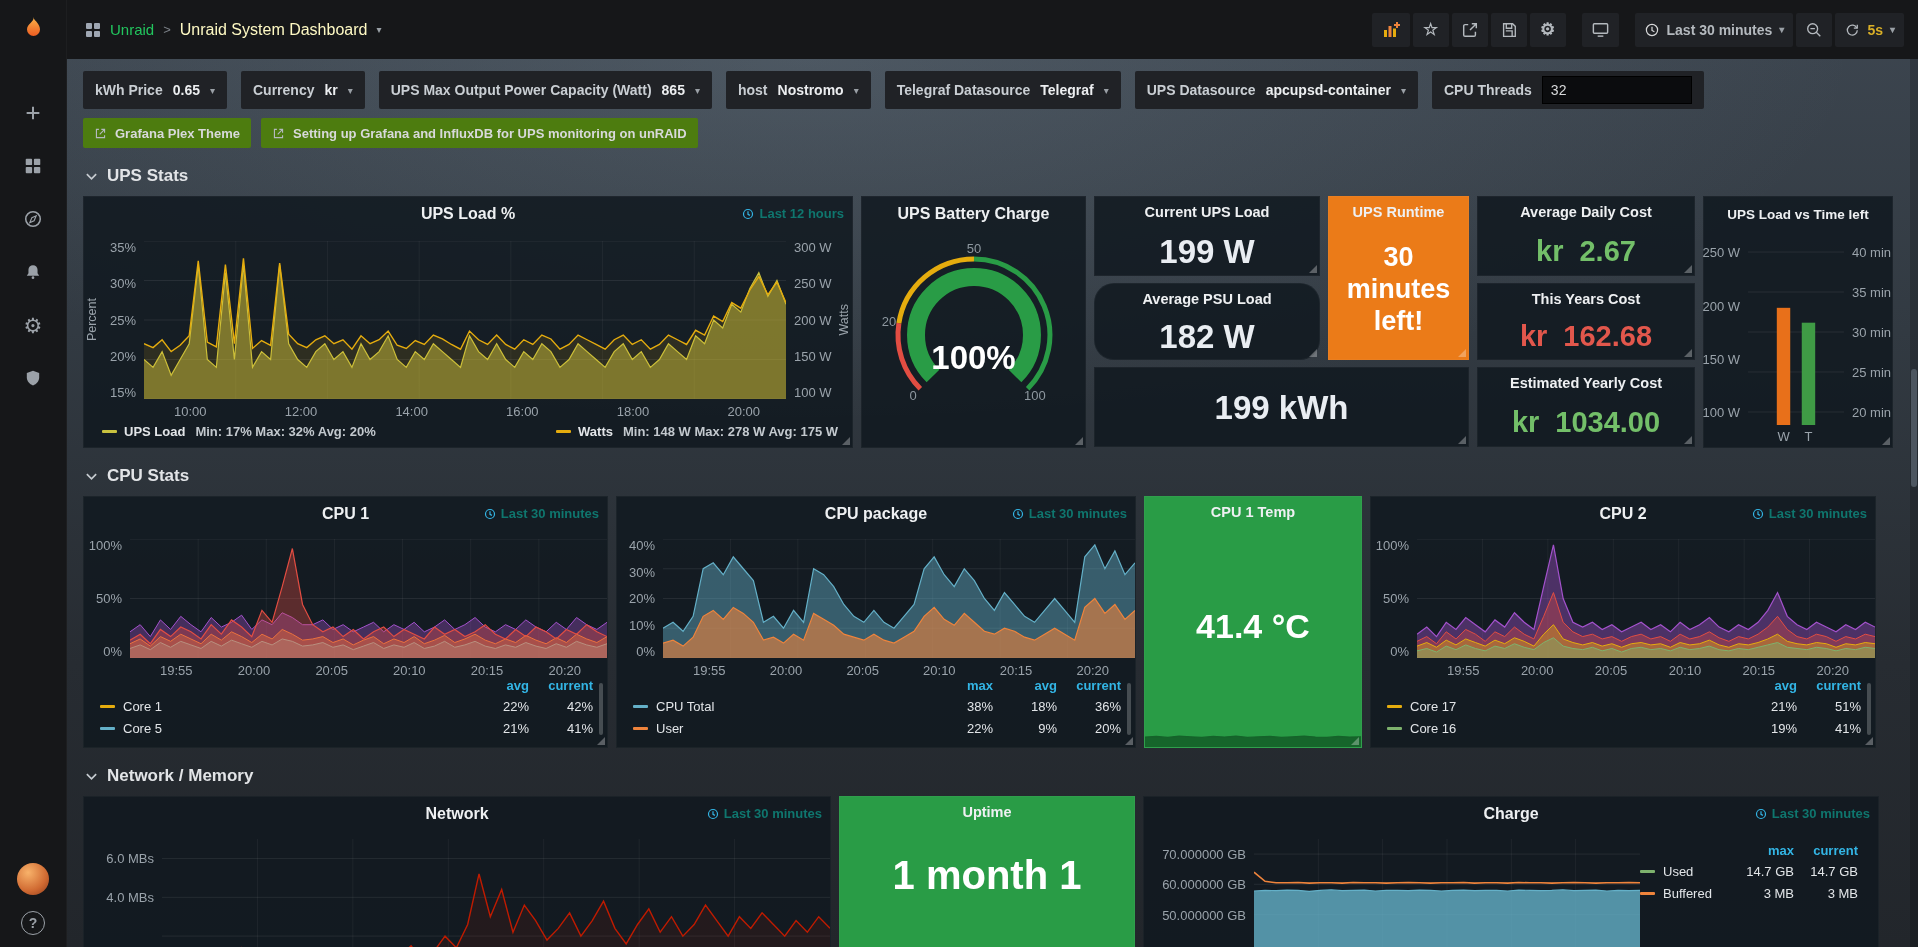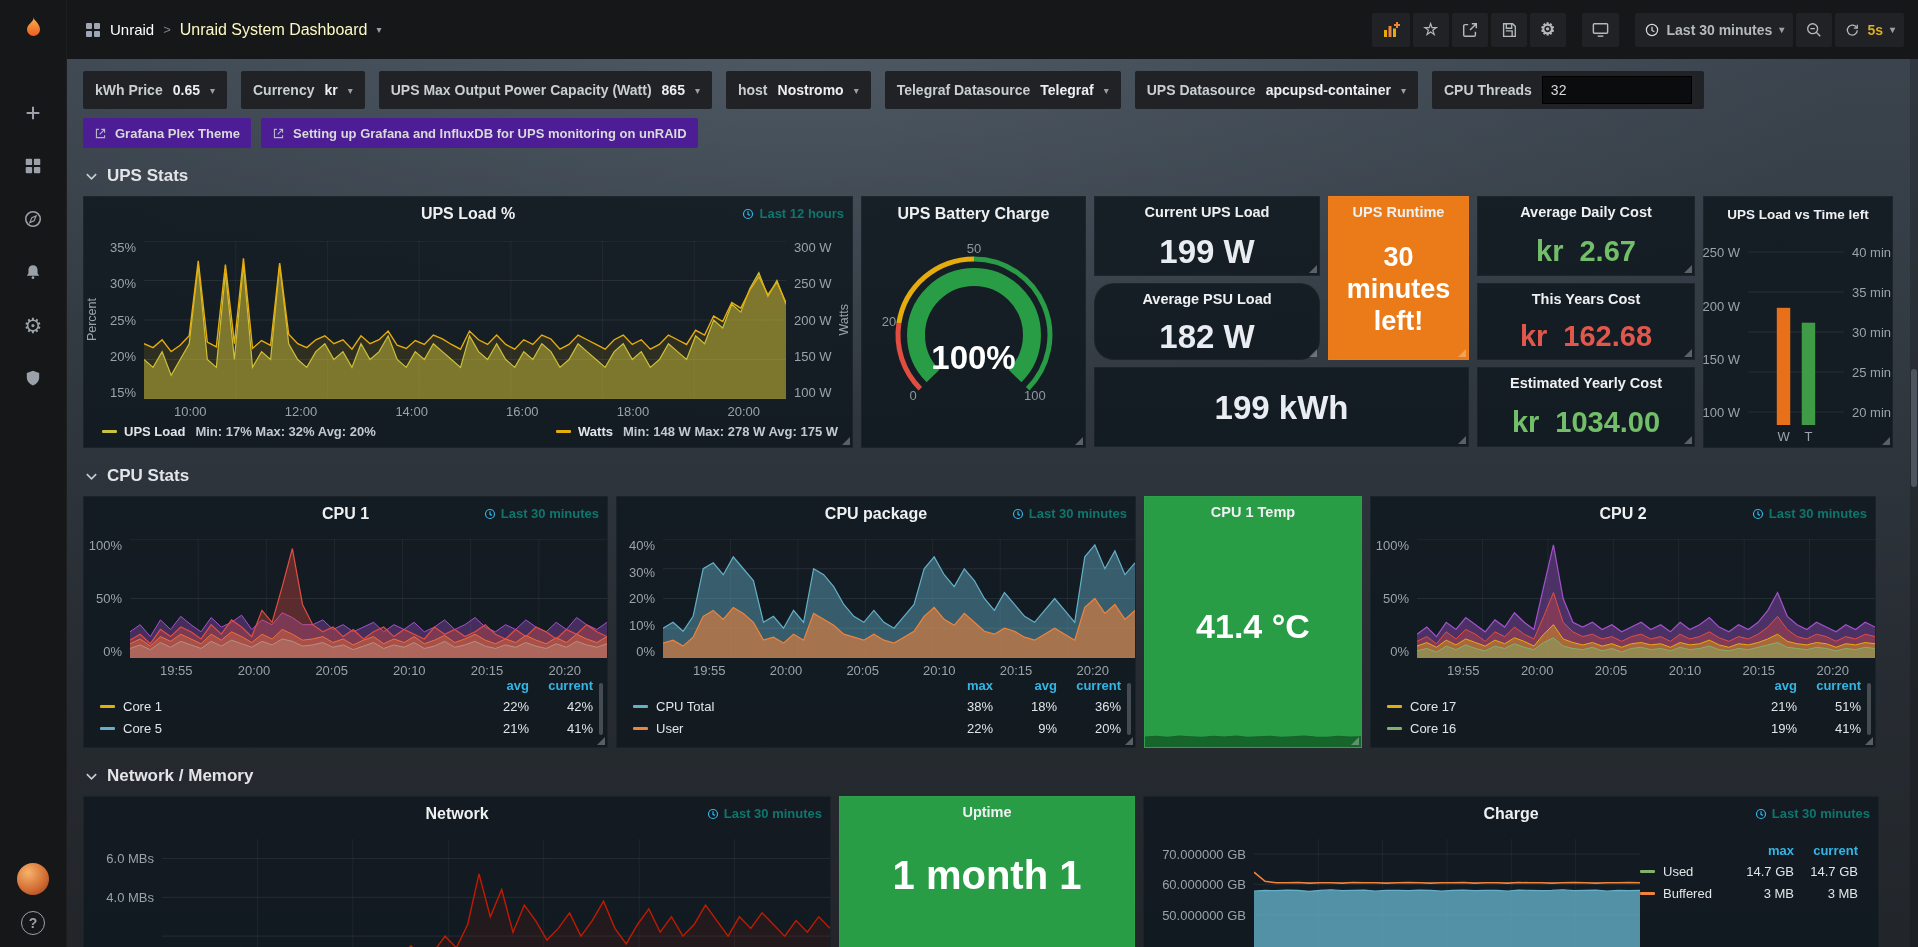--- a/index.html
+++ b/index.html
@@ -16,38 +16,38 @@
   .logo{height:59px;display:flex;align-items:center;justify-content:center;cursor:pointer;}
   .side-icons{margin-top:42px;display:flex;flex-direction:column;align-items:center;gap:29px;}
   .sicon{width:24px;height:24px;display:flex;align-items:center;justify-content:center;color:#9ba1a8;cursor:pointer;}
   .sicon .char{font-size:21px;line-height:1;}
   .side-bottom{position:absolute;bottom:12px;left:0;right:0;display:flex;flex-direction:column;align-items:center;gap:16px;}
   .avatar{width:32px;height:32px;border-radius:50%;background:radial-gradient(circle at 35% 30%,#f8b26a,#d06a32 60%,#8e3c1c);cursor:pointer;}
   .help-circle{width:24px;height:24px;border:1.5px solid #9ba1a8;border-radius:50%;display:flex;align-items:center;justify-content:center;font-size:14px;font-weight:700;color:#9ba1a8;cursor:pointer;}
   
   .navbar{position:fixed;left:67px;right:0;top:0;height:59px;background:#161719;display:flex;align-items:center;padding:0 14px 0 18px;z-index:15;}
   .crumbs{display:flex;align-items:center;gap:9px;}
-  .crumb-app{font-size:15px;color:#ffffff;cursor:pointer;}
+  .crumb-app{font-size:15px;color:#22c55e;cursor:pointer;}
   .crumb-sep{color:#7b8087;font-size:13px;}
   .crumb-title{font-size:16px;color:#fef9c3;cursor:pointer;}
   .caret{font-size:10px;color:#9aa0a6;}
   .nav-actions{margin-left:auto;display:flex;align-items:center;gap:3px;}
   .nav-btn{height:34px;min-width:36px;padding:0 9px;background:#202226;border-radius:2px;display:flex;align-items:center;justify-content:center;gap:7px;color:#b4b9be;cursor:pointer;font-size:14px;font-weight:600;}
   .nav-btn .char{font-size:17px;line-height:1;}
   .nav-gap{width:10px;}
   .refresh-label{color:#d9af27;}
   
   .dash{position:absolute;left:67px;top:59px;right:0;bottom:0;padding:12px 16px 0;overflow:hidden;}
   .submenu{display:flex;flex-wrap:wrap;gap:10px 14px;}
   .var{display:flex;align-items:center;height:38px;background:#202226;border-radius:2px;padding:0 12px;gap:10px;font-size:14px;cursor:pointer;}
   .var-label{font-weight:700;color:#c9ced3;white-space:nowrap;}
   .var-value{font-weight:700;color:#eceef0;white-space:nowrap;}
   .var input{width:150px;height:28px;background:#0b0c0e;border:1px solid #000;color:#d8d9da;font-size:14px;padding:0 8px;font-family:inherit;}
   .linksrow{display:flex;gap:10px;margin-top:9px;}
-  .dlink{height:30px;display:flex;align-items:center;gap:8px;background:#4c1d95;border-radius:2px;padding:0 11px;font-size:13px;font-weight:700;color:#d8d9da;cursor:pointer;}
+  .dlink{height:30px;display:flex;align-items:center;gap:8px;background:#4d7c0f;border-radius:2px;padding:0 11px;font-size:13px;font-weight:700;color:#d8d9da;cursor:pointer;}
   .sect{display:flex;align-items:center;gap:9px;margin:18px 0 10px 2px;font-size:17px;font-weight:700;color:#e2e4e7;cursor:pointer;}
   .prow{display:flex;gap:8px;align-items:stretch;}
   
   .panel{position:relative;background:rgba(16,24,31,0.86);border:1px solid rgba(255,255,255,0.035);display:flex;flex-direction:column;min-width:0;min-height:0;}
   .panel::after{content:"";position:absolute;right:2px;bottom:2px;border-style:solid;border-width:0 0 8px 8px;border-color:transparent transparent rgba(255,255,255,0.3) transparent;}
   .ptitle{height:34px;flex:none;display:flex;align-items:center;justify-content:center;position:relative;font-size:16px;font-weight:700;color:#eef0f2;cursor:pointer;}
   .ptitle.small{font-size:13.5px;}
   .ptitle.stat-t{height:30px;font-size:14.5px;}
   .ptime{position:absolute;right:8px;top:9px;display:flex;align-items:center;gap:5px;color:#0f766e;font-size:13px;font-weight:600;cursor:pointer;}
   .pbody{flex:1;position:relative;display:flex;flex-direction:column;min-height:0;}

